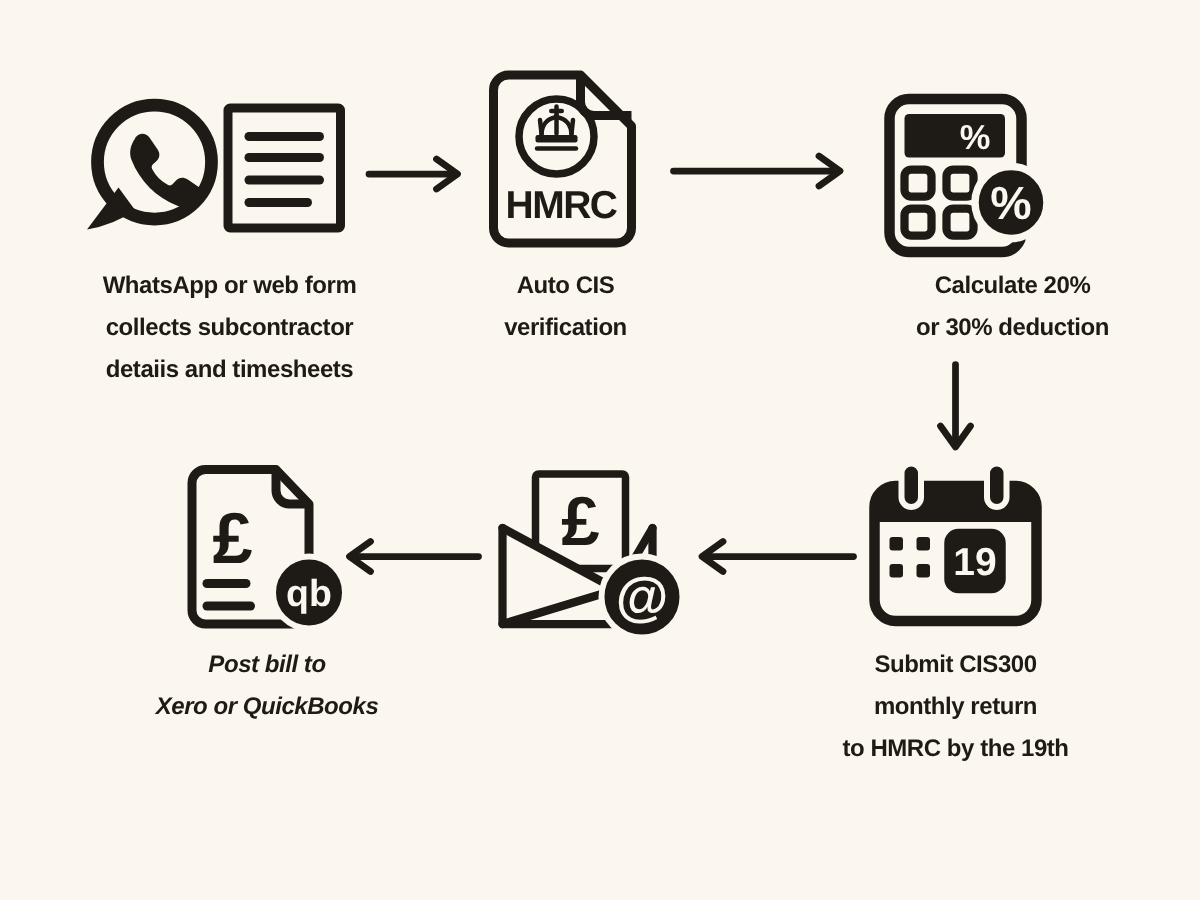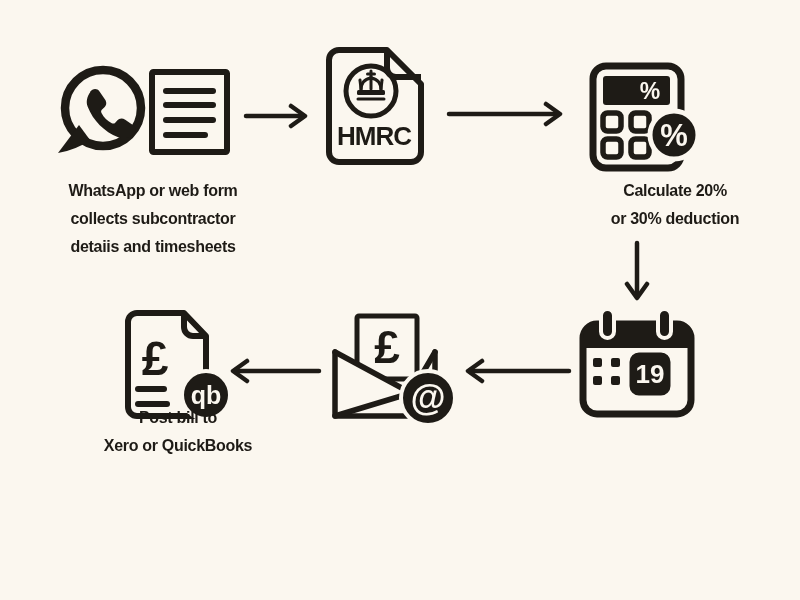--- a/index.html
+++ b/index.html
@@ -83,20 +83,22 @@
       <line x1="48" y1="31" x2="48" y2="43"></line>
       <path d="M38 44 c0-7 4-11 10-12 c6 1 10 5 10 12"></path>
       <line x1="37" y1="34" x2="38" y2="43"></line>
       <line x1="59" y1="34" x2="58" y2="43"></line>
       <rect class="ink-fill" x="34" y="44" width="28" height="5" rx="1.5"></rect>
       <line x1="35" y1="53" x2="61" y2="53"></line>
     </g>
     <text class="svg-text" x="51" y="99" font-size="26" letter-spacing="-1" text-anchor="middle">HMRC</text>
   </svg>
 
+  <div class="caption" style="left:294px; top:177px; width:166px;">Auto CIS
+verification</div>
 
   <svg class="abs" style="left:446px; top:101px;" width="124" height="26" viewBox="0 0 124 26">
     <g class="ink-stroke" stroke-width="4.5" stroke-linecap="round" stroke-linejoin="round">
       <line x1="3" y1="13" x2="112" y2="13"></line>
       <polyline points="100,3 114,13 100,23"></polyline>
     </g>
   </svg>
 
   <svg class="abs" style="left:586px; top:58px;" width="116" height="116" viewBox="0 0 116 116">
     <rect class="ink-stroke" x="7" y="8" width="88" height="102" rx="13" stroke-width="7"></rect>
@@ -130,20 +132,23 @@
     <g class="ink-fill">
       <rect x="17" y="52" width="9" height="9" rx="2"></rect>
       <rect x="35" y="52" width="9" height="9" rx="2"></rect>
       <rect x="17" y="70" width="9" height="9" rx="2"></rect>
       <rect x="35" y="70" width="9" height="9" rx="2"></rect>
     </g>
     <rect class="badge" x="52" y="45" width="44" height="46" rx="11" stroke-width="3"></rect>
     <text class="svg-text-inv" x="74" y="77" font-size="26" text-anchor="middle">19</text>
   </svg>
 
+  <div class="caption" style="left:517px; top:430px; width:240px;">Submit CIS300
+monthly return
+to HMRC by the 19th</div>
 
   <svg class="abs" style="left:460px; top:358px;" width="112" height="26" viewBox="0 0 112 26">
     <g class="ink-stroke" stroke-width="4.5" stroke-linecap="round" stroke-linejoin="round">
       <line x1="109" y1="13" x2="10" y2="13"></line>
       <polyline points="22,3 8,13 22,23"></polyline>
     </g>
   </svg>
 
   <svg class="abs" style="left:330px; top:306px;" width="132" height="124" viewBox="0 0 132 124">
     <rect class="paper" x="27" y="10" width="60" height="63" rx="2" stroke-width="5"></rect>
@@ -171,16 +176,16 @@
     <path class="ink-stroke" stroke-width="6" stroke-linejoin="round" d="M62 5 v14 a9 9 0 0 0 9 9 h13"></path>
     <text class="svg-text" x="33" y="67" font-size="48" text-anchor="middle">£</text>
     <g class="ink-stroke" stroke-width="6" stroke-linecap="round">
       <line x1="16" y1="81" x2="42" y2="81"></line>
       <line x1="16" y1="96" x2="45" y2="96"></line>
     </g>
     <circle class="badge" cx="84" cy="87" r="24" stroke-width="4"></circle>
     <text class="svg-text-inv" x="84" y="96" font-size="25" text-anchor="middle">qb</text>
   </svg>
 
-  <div class="caption" style="left:50px; top:404px; width:256px;">Post bill to
+  <div class="caption" style="left:50px; top:430px; width:256px;font-style:italic;">Post bill to
 Xero or QuickBooks</div>
 
 </div>
 
 </body></html>

